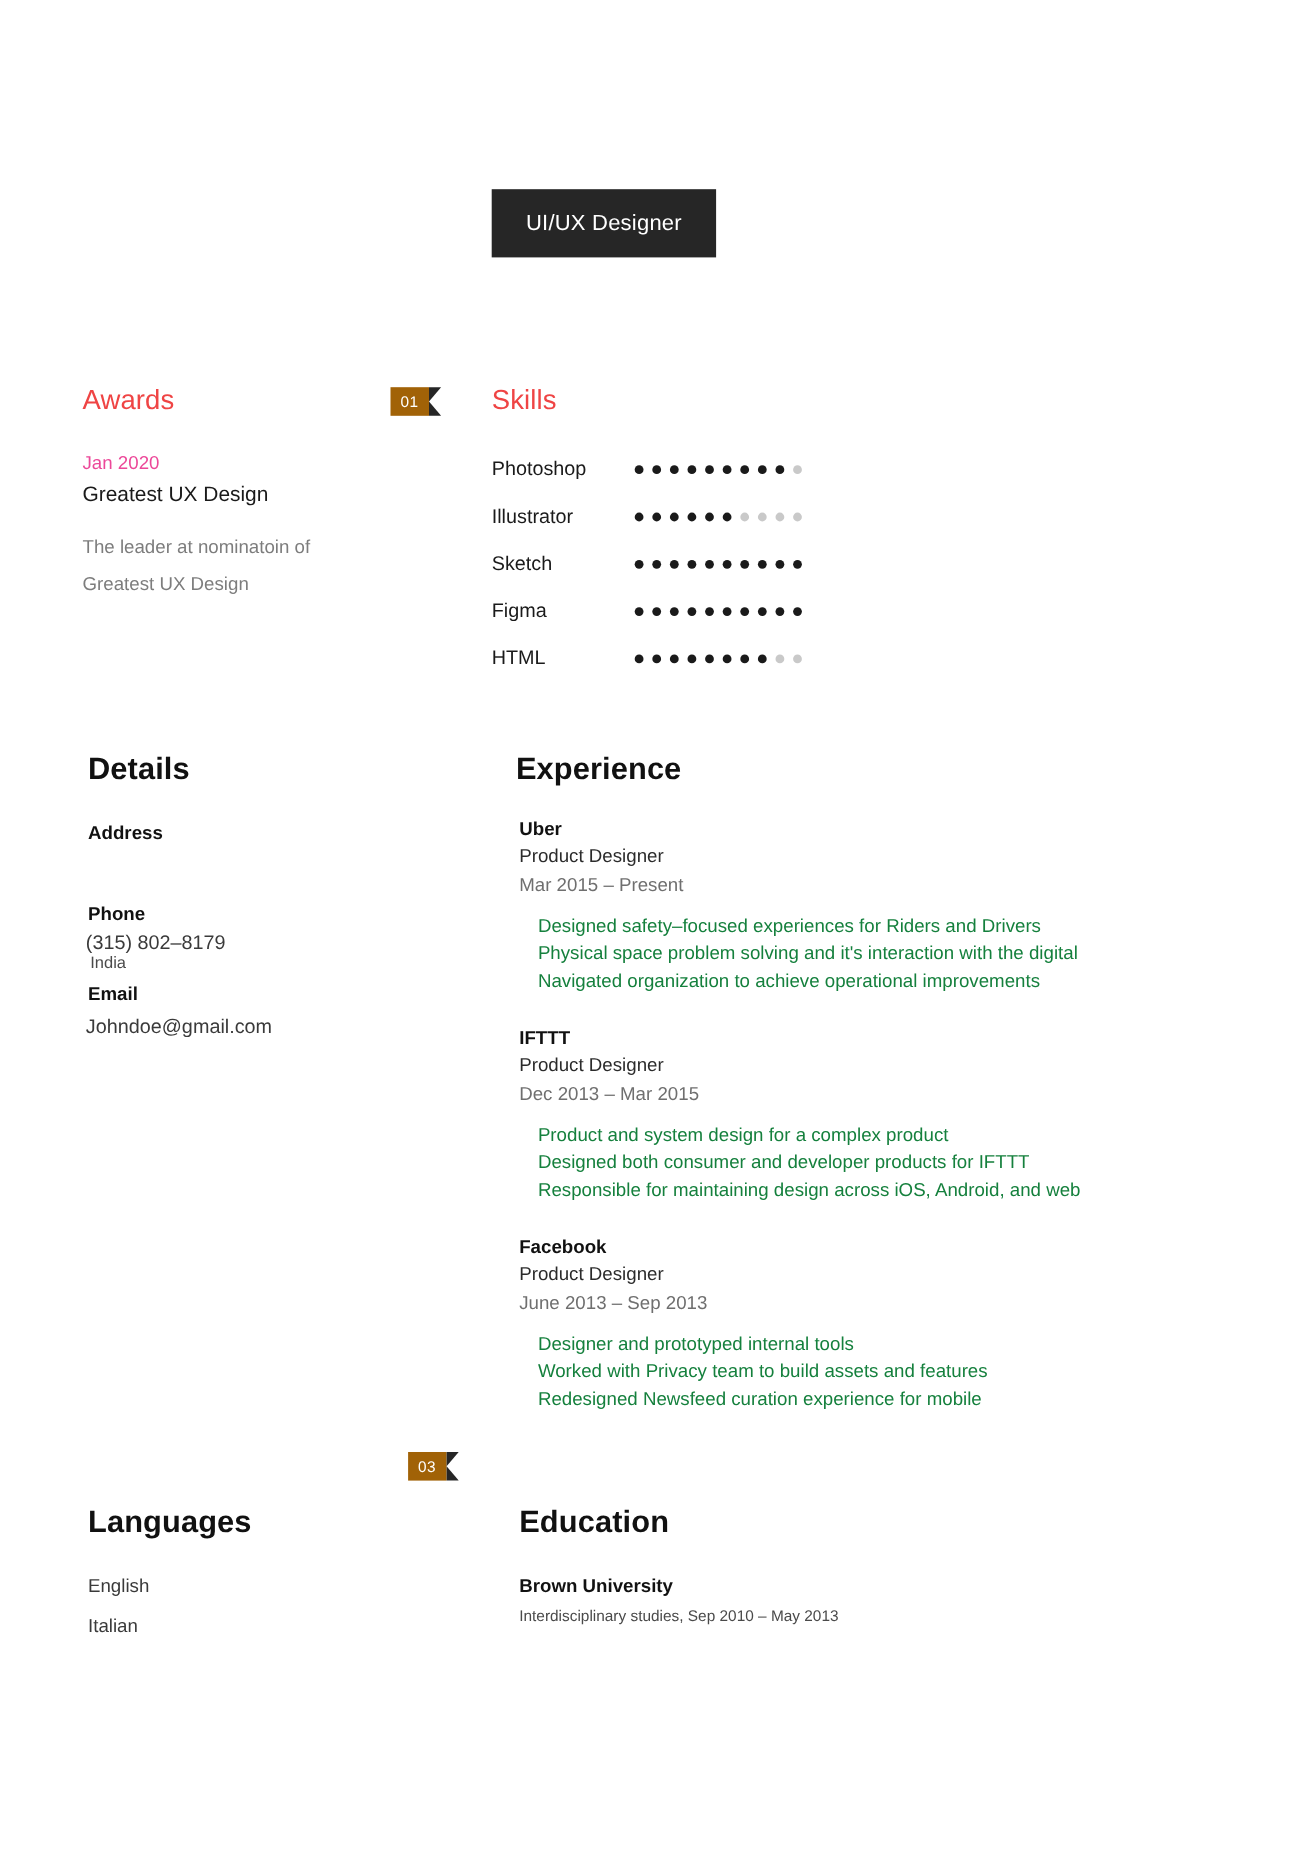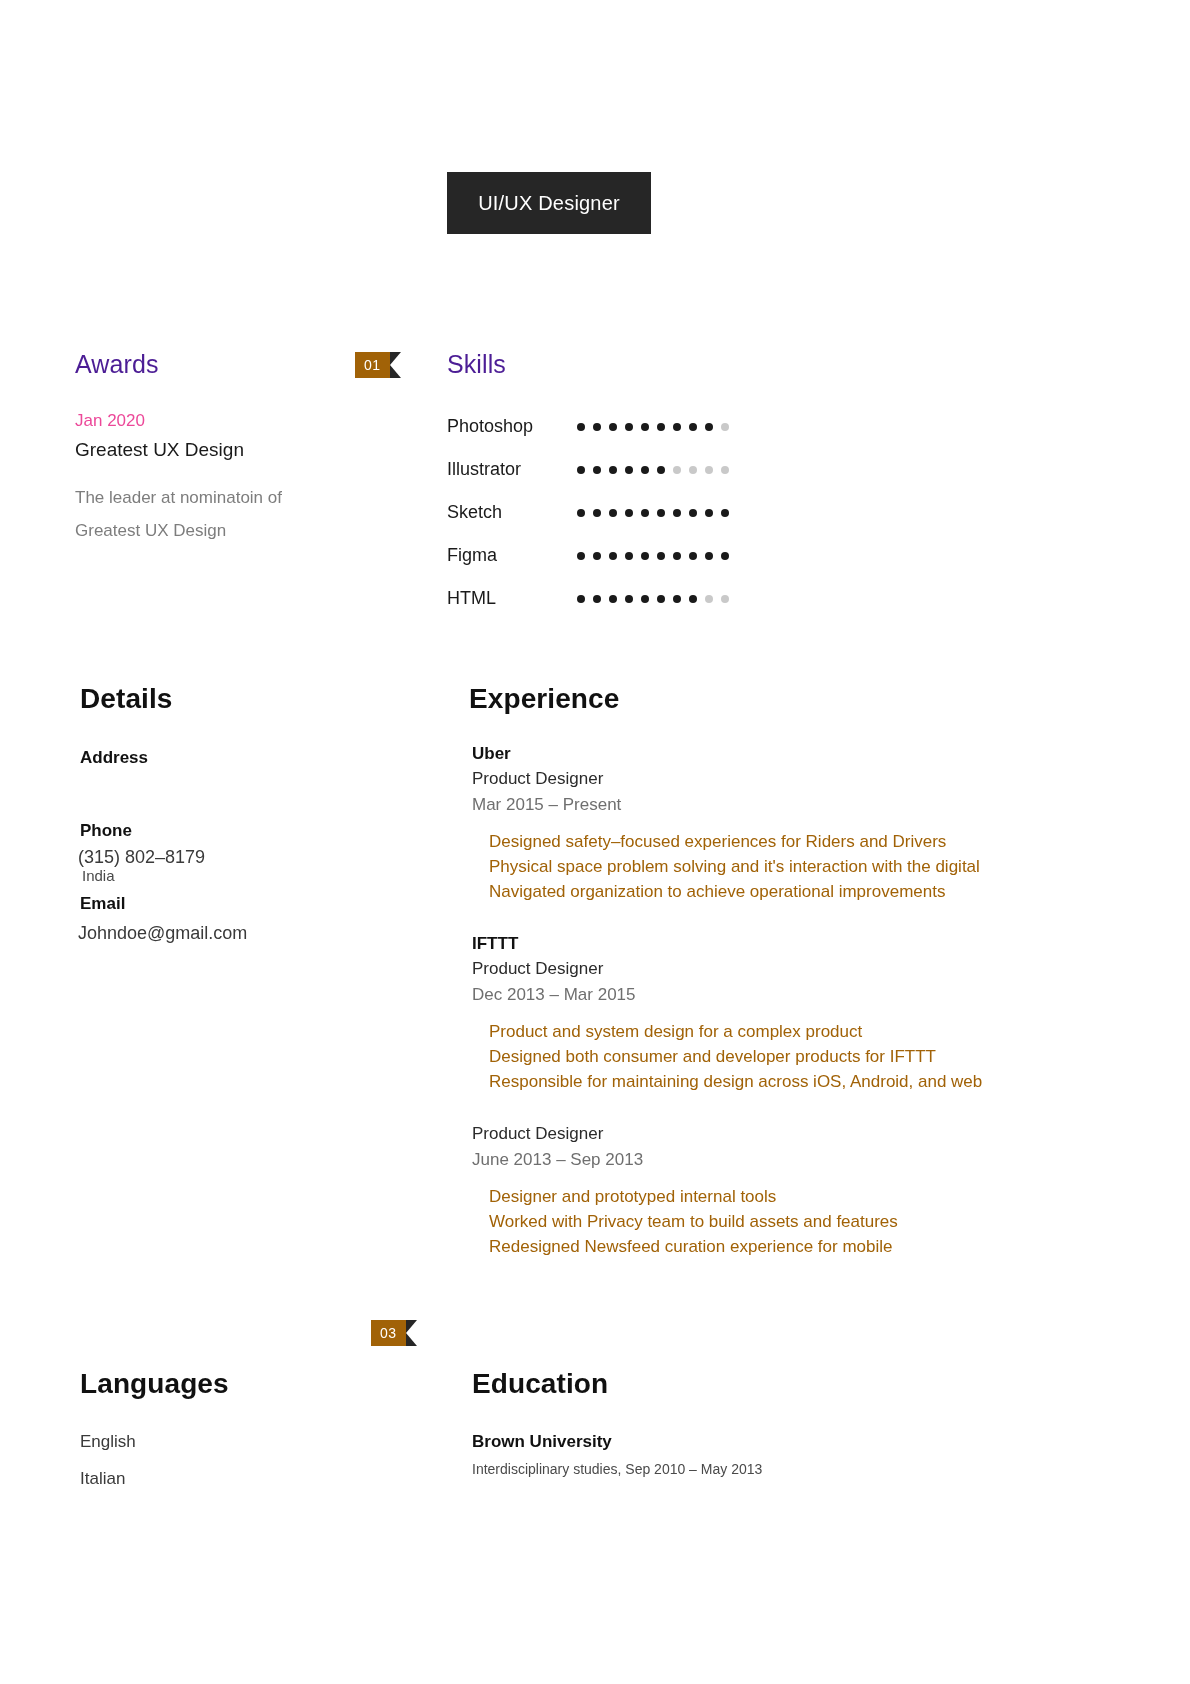--- a/index.html
+++ b/index.html
@@ -60,21 +60,21 @@
   }
   .flag-01 { left: 355px; top: 352px; }
   .flag-03 { left: 371px; top: 1320px; }
 
   
   .h-section {
     position: absolute;
     font-size: 25px;
     font-weight: 500;
     letter-spacing: 0.1px;
-    color: #4c1d95;
+    color: #ef4444;
   }
   .h-section-bold {
     position: absolute;
     font-size: 28px;
     font-weight: bold;
     letter-spacing: 0.1px;
     color: #111;
   }
 
   
@@ -172,21 +172,21 @@
     color: #6f6f6f;
     margin-bottom: 14px;
   }
   .exp-bullets {
     margin: 0;
     padding: 0;
     list-style: none;
   }
   .exp-bullets li {
     font-size: 17px;
-    color: #a16207;
+    color: #15803d;
     line-height: 25px;
     padding-left: 17px;
   }
   #exp-0 { top: 744px; }
   #exp-1 { top: 934px; }
   #exp-2 { top: 1124px; }
 
   
   #languages-title { left: 80px; top: 1368px; }
   .lang-item {
@@ -336,20 +336,21 @@
   <div class="exp-role">Product Designer</div>
   <div class="exp-dates">Dec 2013 – Mar 2015</div>
   <ul class="exp-bullets">
     <li>Product and system design for a complex product</li>
     <li>Designed both consumer and developer products for IFTTT</li>
     <li>Responsible for maintaining design across iOS, Android, and web</li>
   </ul>
 </div>
 
 <div class="exp-item" id="exp-2">
+  <div class="exp-company">Facebook</div>
   <div class="exp-role">Product Designer</div>
   <div class="exp-dates">June 2013 – Sep 2013</div>
   <ul class="exp-bullets">
     <li>Designer and prototyped internal tools</li>
     <li>Worked with Privacy team to build assets and features</li>
     <li>Redesigned Newsfeed curation experience for mobile</li>
   </ul>
 </div>
 
 <div class="flag flag-03">

